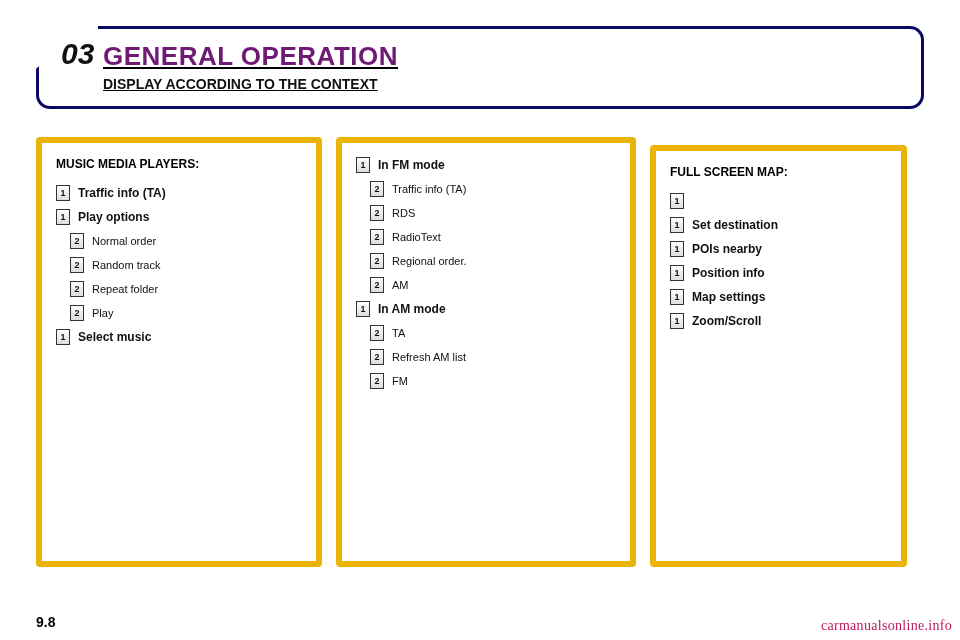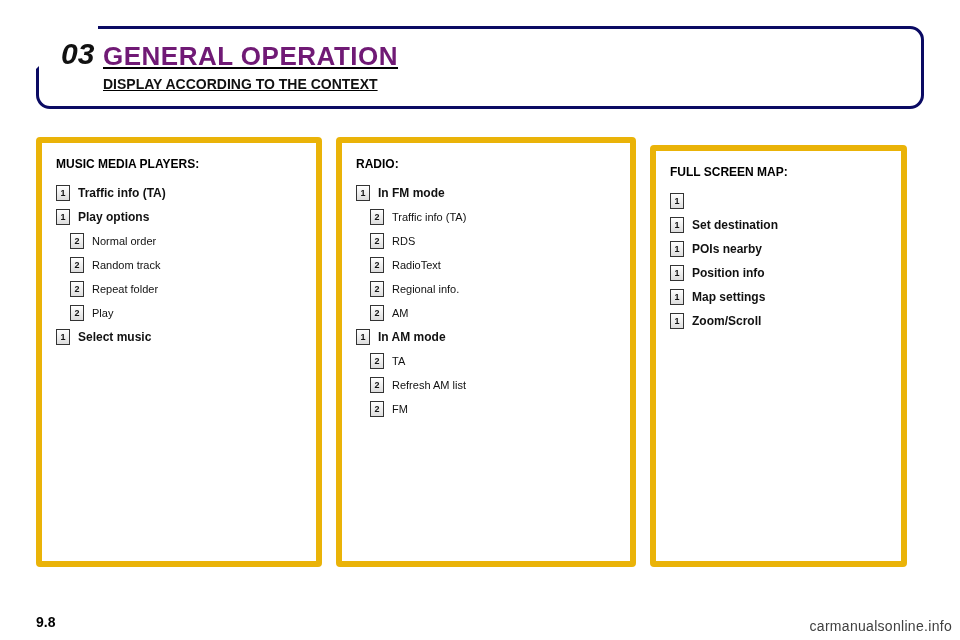--- a/index.html
+++ b/index.html
@@ -18,21 +18,21 @@
   .col3 { width: 257px; margin-top: 8px; }
   .col-title { font-size: 12px; font-weight: bold; margin-bottom: 14px; }
   .item { display: flex; align-items: center; margin-bottom: 8px; }
   .badge { width: 14px; height: 16px; border: 1px solid #333; display: flex; align-items: center; justify-content: center; font-size: 9px; font-weight: bold; margin-right: 8px; background: linear-gradient(#fff,#ddd); color: #111; flex-shrink: 0; }
   .lvl1 { margin-left: 0; }
   .lvl1 .label { font-size: 12px; font-weight: bold; }
   .lvl2 { margin-left: 14px; }
   .lvl2 .label { font-size: 11px; font-weight: normal; }
   .label { color: #111; text-align: center; }
   .page-num { position: absolute; left: 36px; bottom: 10px; font-size: 14px; font-weight: bold; }
-  .watermark { position: absolute; right: 8px; bottom: 6px; font-size: 14px; color: #404040; font-family: Liberation Sans, sans-serif; letter-spacing: 0.3px; }
+  .watermark { position: absolute; right: 8px; bottom: 6px; font-size: 14px; color: #be185d; font-family: Liberation Serif, serif; letter-spacing: 0.3px; }
 </style>
 </head>
 <body>
 
 <div class="page">
 
   <div class="header-box">
     <div class="tab-cut"></div>
     <div class="tab-diag"></div>
     <div class="section-num">03</div>
@@ -68,40 +68,39 @@
           <div class="badge">2</div>
           <span class="label">Play</span>
         </div>
       <div class="item lvl1">
           <div class="badge">1</div>
           <span class="label">Select music</span>
         </div>
     </div>
 
     <div class="col col2">
-      <div class="col-title">RADIO:</div>
       <div class="item lvl1">
           <div class="badge">1</div>
           <span class="label">In FM mode</span>
         </div>
       <div class="item lvl2">
           <div class="badge">2</div>
           <span class="label">Traffic info (TA)</span>
         </div>
       <div class="item lvl2">
           <div class="badge">2</div>
           <span class="label">RDS</span>
         </div>
       <div class="item lvl2">
           <div class="badge">2</div>
           <span class="label">RadioText</span>
         </div>
       <div class="item lvl2">
           <div class="badge">2</div>
-          <span class="label">Regional info.</span>
+          <span class="label">Regional order.</span>
         </div>
       <div class="item lvl2">
           <div class="badge">2</div>
           <span class="label">AM</span>
         </div>
       <div class="item lvl1">
           <div class="badge">1</div>
           <span class="label">In AM mode</span>
         </div>
       <div class="item lvl2">

